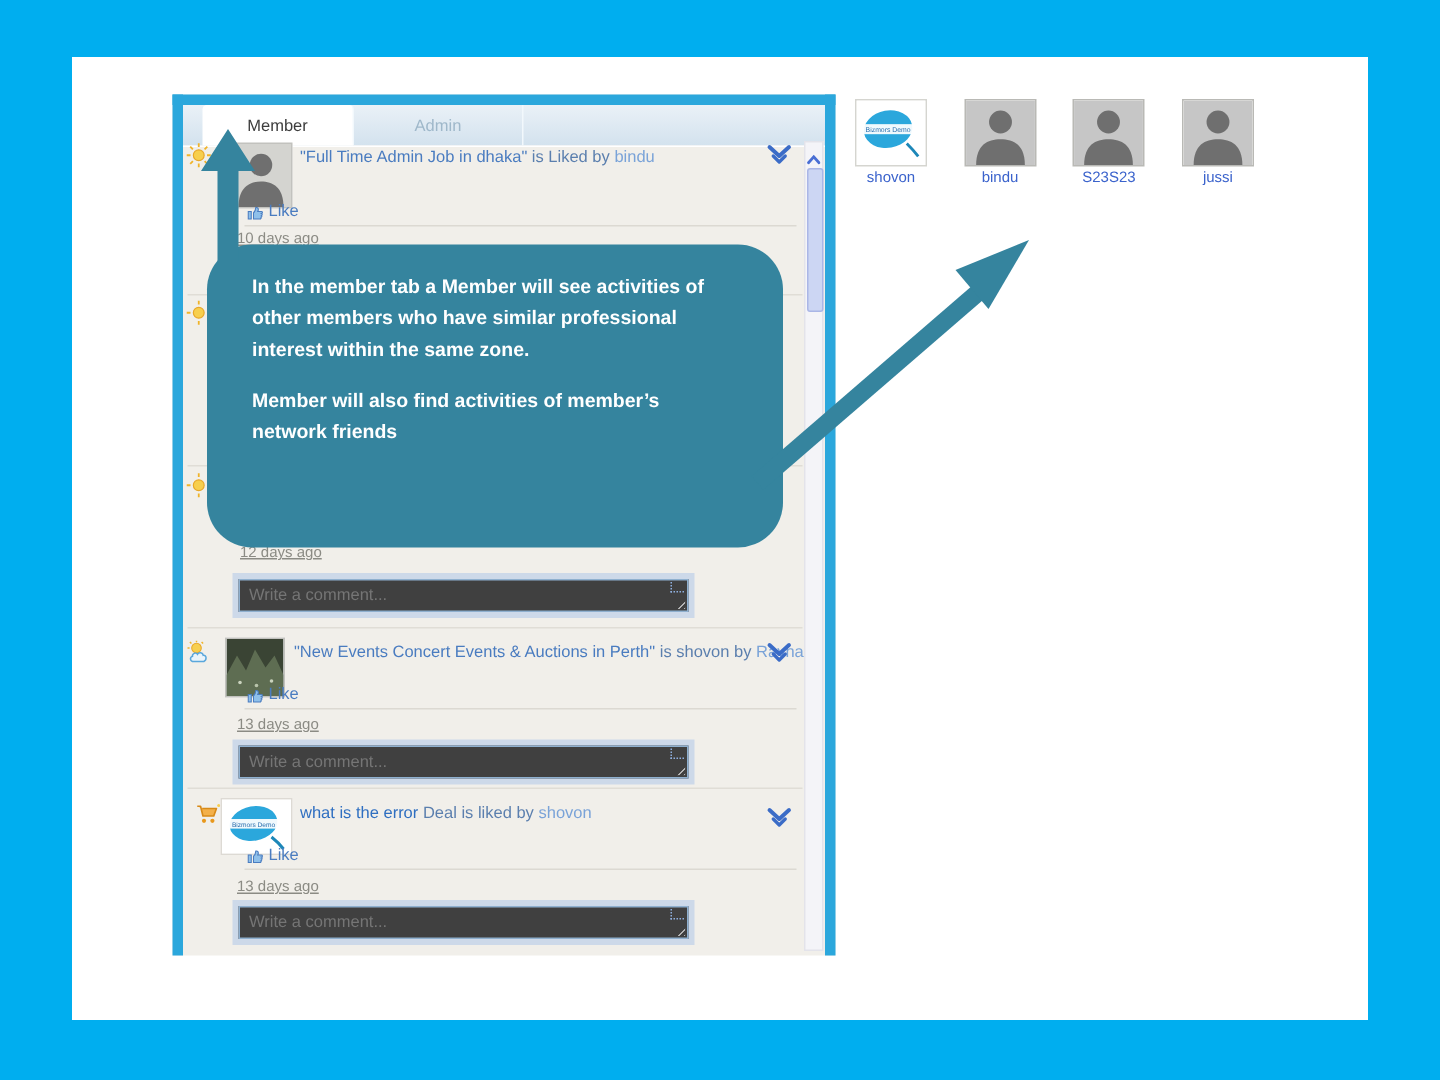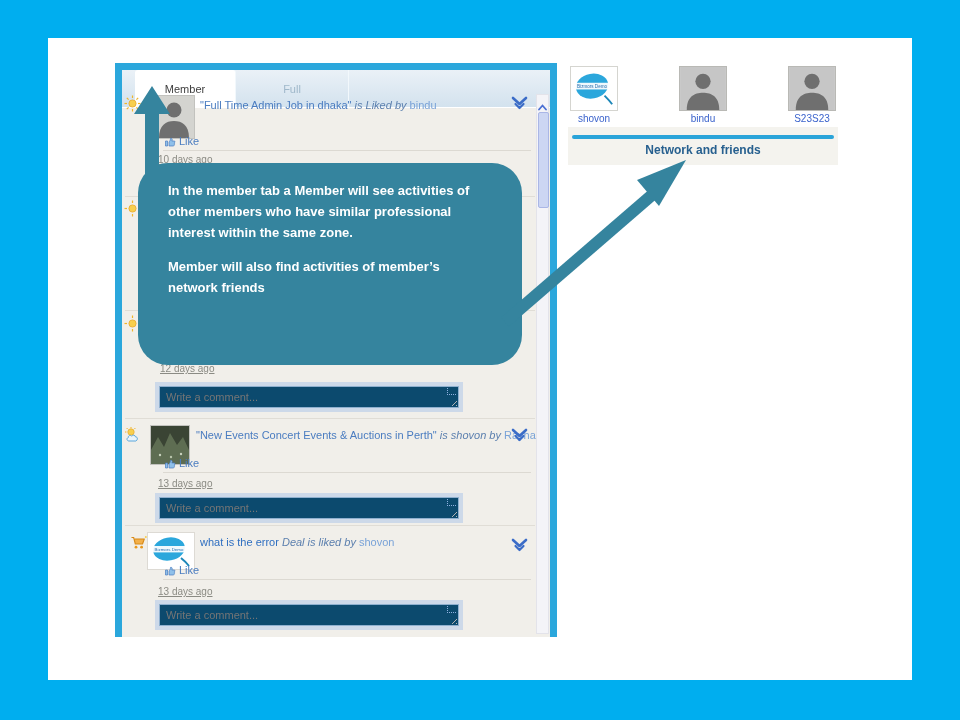--- a/index.html
+++ b/index.html
@@ -3,41 +3,41 @@
 <meta charset="utf-8">
 <style>
   html,body{margin:0;padding:0;}
   body{font-family:"Liberation Sans", sans-serif;}
   .stage{position:relative;width:960px;height:720px;background:#00aeef;overflow:hidden;}
   .slide{position:absolute;left:48px;top:38px;width:864px;height:642px;background:#ffffff;}
 
   
   .panel{position:absolute;left:115px;top:63px;width:442px;height:574px;box-sizing:border-box;
          border:7px solid #2ba7dc;border-bottom:none;background:#f1efea;z-index:2;}
-  .tabs{display:flex;height:38px;background:linear-gradient(#eaf1f7,#d3e2ee);border-bottom:1px solid #ffffff;padding-left:13px;box-sizing:border-box;}
+  .tabs{display:flex;height:28px;background:linear-gradient(#eaf1f7,#d3e2ee);border-bottom:1px solid #ffffff;padding-left:13px;box-sizing:border-box;}
   .tab{display:flex;align-items:center;justify-content:center;font-size:11px;color:#9fb8ca;border-right:1px solid #f2f8fc;cursor:default;}
   .tab.active{background:#ffffff;color:#3d3d3d;border-radius:3px 3px 0 0;}
   .tab.t1{width:100px;}
   .tab.t2{width:112px;}
   .tab.t3{flex:1;}
   .feed{position:absolute;left:0;top:22px;right:0;bottom:0;overflow:hidden;}
 
   .divider{position:absolute;left:3px;width:410px;height:1px;background:#e0ddd6;}
   .feed-icon{position:absolute;width:17px;height:17px;}
   .avatar{position:absolute;border:1px solid #c2c2be;background:#fff;}
   .item-title{position:absolute;font-size:11px;color:#4a7cc0;white-space:nowrap;}
-  .item-title .conn{color:#5b7fae;font-style:italic;}
+  .item-title .conn{color:#5b7fae;}
   .item-title .actor{color:#7aa3d8;cursor:pointer;text-decoration:none;}
   .item-title .boldt{font-weight:normal;color:#2f6fc1;}
   .expander{position:absolute;width:17px;height:14px;cursor:pointer;}
   .like-row{position:absolute;display:flex;align-items:flex-start;gap:3px;font-size:11px;color:#4a7cc0;cursor:pointer;}
   .like-hr{position:absolute;width:368px;height:1px;background:#dcd9d2;}
   .time{position:absolute;font-size:10px;color:#8b8b84;text-decoration:underline;}
   .cbox{position:absolute;width:308px;height:30px;background:#cdd9e9;}
-  .cin{position:absolute;left:4px;top:4px;right:4px;bottom:4px;background:#0c4a6e;border:1px solid #8fb0cf;}
+  .cin{position:absolute;left:4px;top:4px;right:4px;bottom:4px;background:#404040;border:1px solid #8fb0cf;}
   .cin input{position:absolute;left:0;top:0;width:100%;height:100%;border:none;outline:none;background:transparent;
              font-family:"Liberation Sans", sans-serif;font-size:11px;color:#9b9b95;padding:0 0 0 6px;box-sizing:border-box;}
   .grip{position:absolute;right:1px;bottom:1px;width:8px;height:8px;
         background:repeating-linear-gradient(-45deg,#b3b3b3 0 1px,transparent 1px 3px);
         clip-path:polygon(100% 0,100% 100%,0 100%);}
   .cmark{position:absolute;right:2px;top:1px;width:8px;height:6px;border-bottom:1px dotted #8fb0e0;border-left:1px dotted #8fb0e0;}
 
   
   .sb{position:absolute;right:1px;top:2px;width:13px;height:540px;background:#f4f4f8;border:1px solid #e3e3ea;box-sizing:border-box;}
   .sb-up{position:absolute;top:2px;left:0;width:100%;height:12px;text-align:center;cursor:pointer;}
@@ -60,21 +60,21 @@
 </style>
 </head>
 <body>
 
 <div class="stage">
   <div class="slide"></div>
 
   <div class="panel">
     <div class="tabs">
       <div class="tab t1 active">Member</div>
-      <div class="tab t2">Full</div>
+      <div class="tab t2">Admin</div>
     </div>
 
     <div class="feed">
 
       <svg class="feed-icon" style="left:2px;top:3px" viewBox="0 0 17 17">
         <g stroke="#f0b429" stroke-width="1.2">
             <line x1="8.5" y1="0.5" x2="8.5" y2="3"></line>
             <line x1="8.5" y1="14" x2="8.5" y2="16.5"></line>
             <line x1="0.5" y1="8.5" x2="3" y2="8.5"></line>
             <line x1="14" y1="8.5" x2="16.5" y2="8.5"></line>
@@ -245,26 +245,30 @@
       <div class="f-name">bindu</div>
     </div>
     <div class="friend">
       <svg class="f-avatar" viewBox="0 0 48 45">
         <rect width="48" height="45" fill="#c6c6c6"></rect>
           <circle cx="24" cy="15" r="8" fill="#6f6f6f"></circle>
           <path d="M7 45 C7 31 15 27 24 27 C33 27 41 31 41 45 Z" fill="#6f6f6f"></path>
       </svg>
       <div class="f-name">S23S23</div>
     </div>
+    <div class="friend">
+      <svg class="f-avatar" viewBox="0 0 48 45">
+        <rect width="48" height="45" fill="#c6c6c6"></rect>
+          <circle cx="24" cy="15" r="8" fill="#6f6f6f"></circle>
+          <path d="M7 45 C7 31 15 27 24 27 C33 27 41 31 41 45 Z" fill="#6f6f6f"></path>
+      </svg>
+      <div class="f-name">jussi</div>
+    </div>
   </div>
 
-  <div class="netpanel">
-    <div class="netline"></div>
-    <div class="nettitle">Network and friends</div>
-  </div>
 
   <div class="callout">
     <p>In the member tab a Member will see activities of other members who have similar professional interest within the same zone.</p>
     <p>Member will also find activities of member’s network friends</p>
   </div>
 
   <svg class="arrow-svg" style="left:132px;top:84px" width="40" height="90" viewBox="0 0 40 90">
     <polygon points="20,2 38,30 27,30 27,90 13,90 13,30 2,30" fill="#35849e"></polygon>
   </svg>
 

